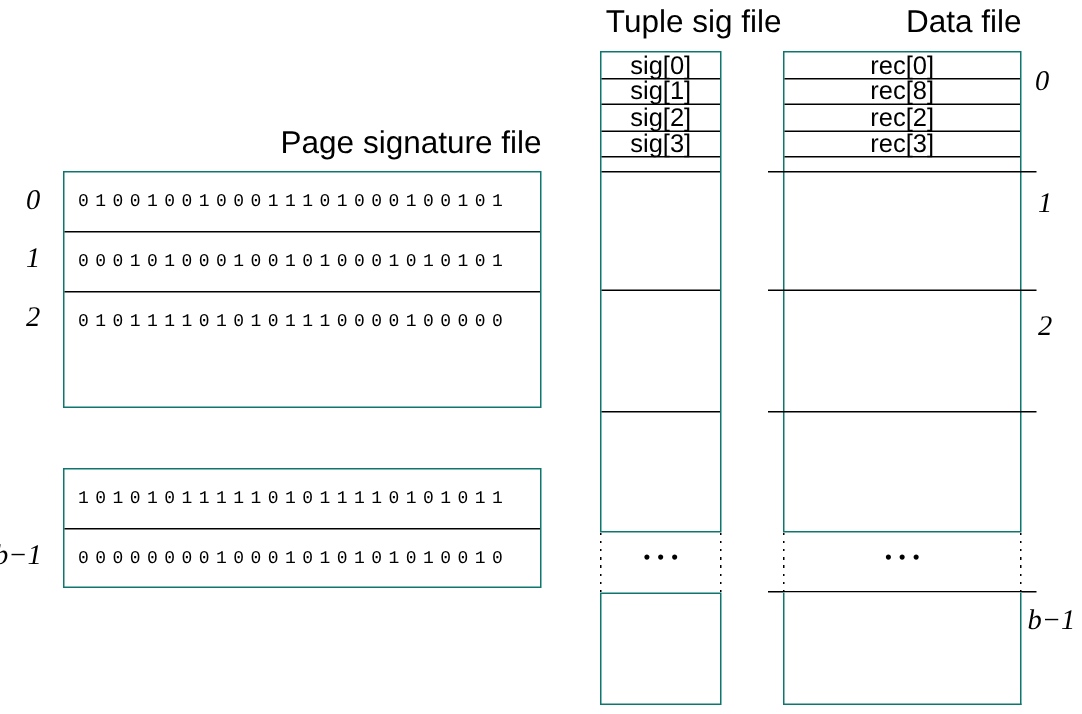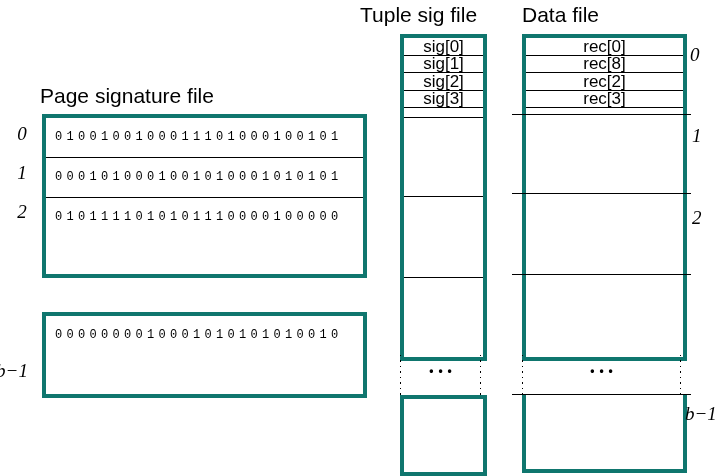--- a/index.html
+++ b/index.html
@@ -1,20 +1,20 @@
 <!DOCTYPE html>
 <html><head>
 <meta charset="utf-8">
 <style>
   html,body{margin:0;padding:0;background:#fff;}
   body{position:relative;width:721px;height:476px;overflow:hidden;
        font-family:"Liberation Sans",sans-serif;color:#000;}
   .abs{position:absolute;}
-  .title{font-size:21px;text-align:left;white-space:nowrap;}
-  .box{position:absolute;border:4px solid #0f766e;box-sizing:content-box;background:#fff;}
+  .title{font-size:21px;text-align:right;white-space:nowrap;}
+  .box{position:absolute;border:1px solid #0f766e;box-sizing:content-box;background:#fff;}
   .bitrow{height:39px;line-height:38px;font-family:"Liberation Mono",monospace;
           font-size:12px;letter-spacing:4.3px;padding-left:9px;white-space:nowrap;
           overflow:visible;}
   .bitrow + .bitrow{border-top:1px solid #000;}
   .rowlabel{position:absolute;font-family:"Liberation Serif",serif;font-style:italic;
             font-size:19px;text-align:center;}
   .cell{position:absolute;left:0;width:100%;height:17px;line-height:17px;
         text-align:center;font-size:17px;white-space:nowrap;}
   .hline{position:absolute;left:0;width:100%;height:0;border-top:1px solid #000;}
   .wideline{position:absolute;left:512px;width:179px;height:0;border-top:1px solid #000;}
@@ -35,20 +35,21 @@
   <div class="bitrow">0100100100011101000100101</div>
   <div class="bitrow">0001010001001010001010101</div>
   <div class="bitrow">0101111010101110000100000</div>
 </div>
 
 <div class="rowlabel" style="left:8px;top:114px;width:28px;height:39px;line-height:39px;">0</div>
 <div class="rowlabel" style="left:8px;top:153px;width:28px;height:39px;line-height:39px;">1</div>
 <div class="rowlabel" style="left:8px;top:192px;width:28px;height:39px;line-height:39px;">2</div>
 
 <div class="box" style="left:42px;top:312px;width:317px;height:78px;">
+  <div class="bitrow">1010101111101011110101011</div>
   <div class="bitrow">0000000010001010101010010</div>
 </div>
 
 <div class="rowlabel" style="left:-13px;top:351px;width:50px;height:40px;line-height:40px;">b−1</div>
 
 <div class="abs title" style="left:360px;top:3px;width:161px;">Tuple sig file</div>
 
 <div class="box" style="left:400px;top:34px;width:79px;height:319px;">
   <div class="cell" style="top:0;">sig[0]</div>
   <div class="cell" style="top:17px;">sig[1]</div>

